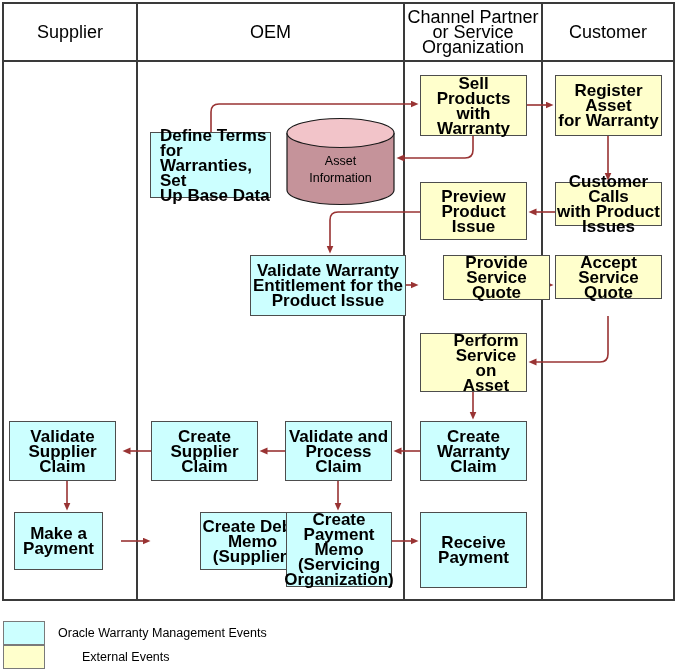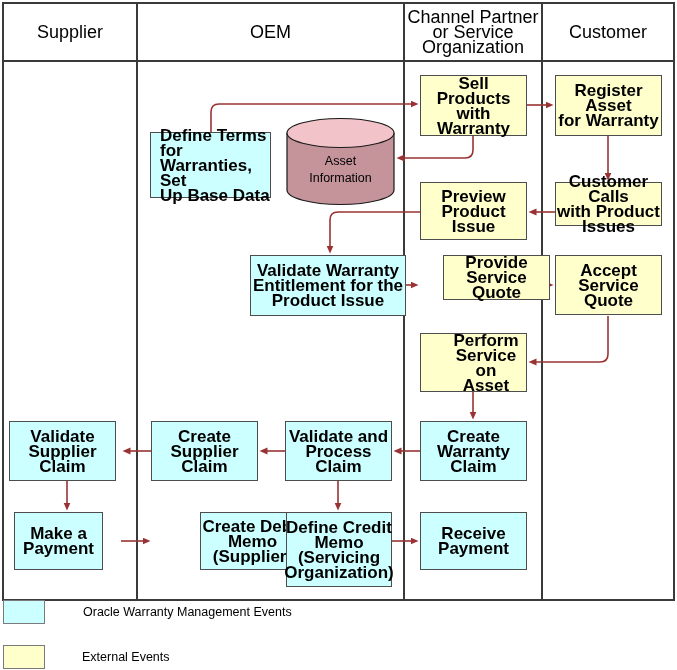--- a/index.html
+++ b/index.html
@@ -127,47 +127,47 @@
   <div class="node external" style="left:420px; top:182px; width:107px; height:58px;">Preview
 Product Issue</div>
   <div class="node external" style="left:555px; top:182px; width:107px; height:44px;">Customer Calls
 with Product
 Issues</div>
   <div class="node oracle" style="left:250px; top:255px; width:156px; height:61px;">Validate Warranty
 Entitlement for the
 Product Issue</div>
   <div class="node external" style="left:420px; top:255px; width:107px; height:45px;margin-left:23px;">Provide
 Service Quote</div>
-  <div class="node external" style="left:555px; top:255px; width:107px; height:60px;">Accept Service
+  <div class="node external" style="left:555px; top:255px; width:107px; height:44px;">Accept Service
 Quote</div>
   <div class="node external" style="left:420px; top:333px; width:107px; height:59px;padding-left:25px;">Perform
 Service on
 Asset</div>
   <div class="node oracle" style="left:420px; top:421px; width:107px; height:60px;">Create
 Warranty
 Claim</div>
   <div class="node oracle" style="left:285px; top:421px; width:107px; height:60px;">Validate and
 Process Claim</div>
   <div class="node oracle" style="left:151px; top:421px; width:107px; height:60px;">Create
 Supplier Claim</div>
   <div class="node oracle" style="left:9px;  top:421px; width:107px; height:60px;">Validate
 Supplier Claim</div>
   <div class="node oracle" style="left:14px;  top:512px; width:89px; height:58px;">Make a
 Payment</div>
   <div class="node oracle" style="left:152px; top:512px; width:105px; height:58px;margin-left:48px;">Create Debit
 Memo
 (Supplier)</div>
-  <div class="node oracle" style="left:286px; top:512px; width:106px; height:75px;">Define Credit
+  <div class="node oracle" style="left:286px; top:512px; width:106px; height:75px;">Create Payment
 Memo
 (Servicing
 Organization)</div>
-  <div class="node oracle" style="left:420px; top:512px; width:107px; height:58px;">Receive
+  <div class="node oracle" style="left:420px; top:512px; width:107px; height:76px;">Receive
 Payment</div>
 
-  <div class="legend-row" style="top:600px;gap:25px;">
+  <div class="legend-row" style="top:621px;">
     <div class="legend-swatch oracle"></div>
     <div class="legend-label">Oracle Warranty Management Events</div>
   </div>
   <div class="legend-row" style="top:645px;gap:24px;">
     <div class="legend-swatch external"></div>
     <div class="legend-label">External Events</div>
   </div>
 
 </div>
 

